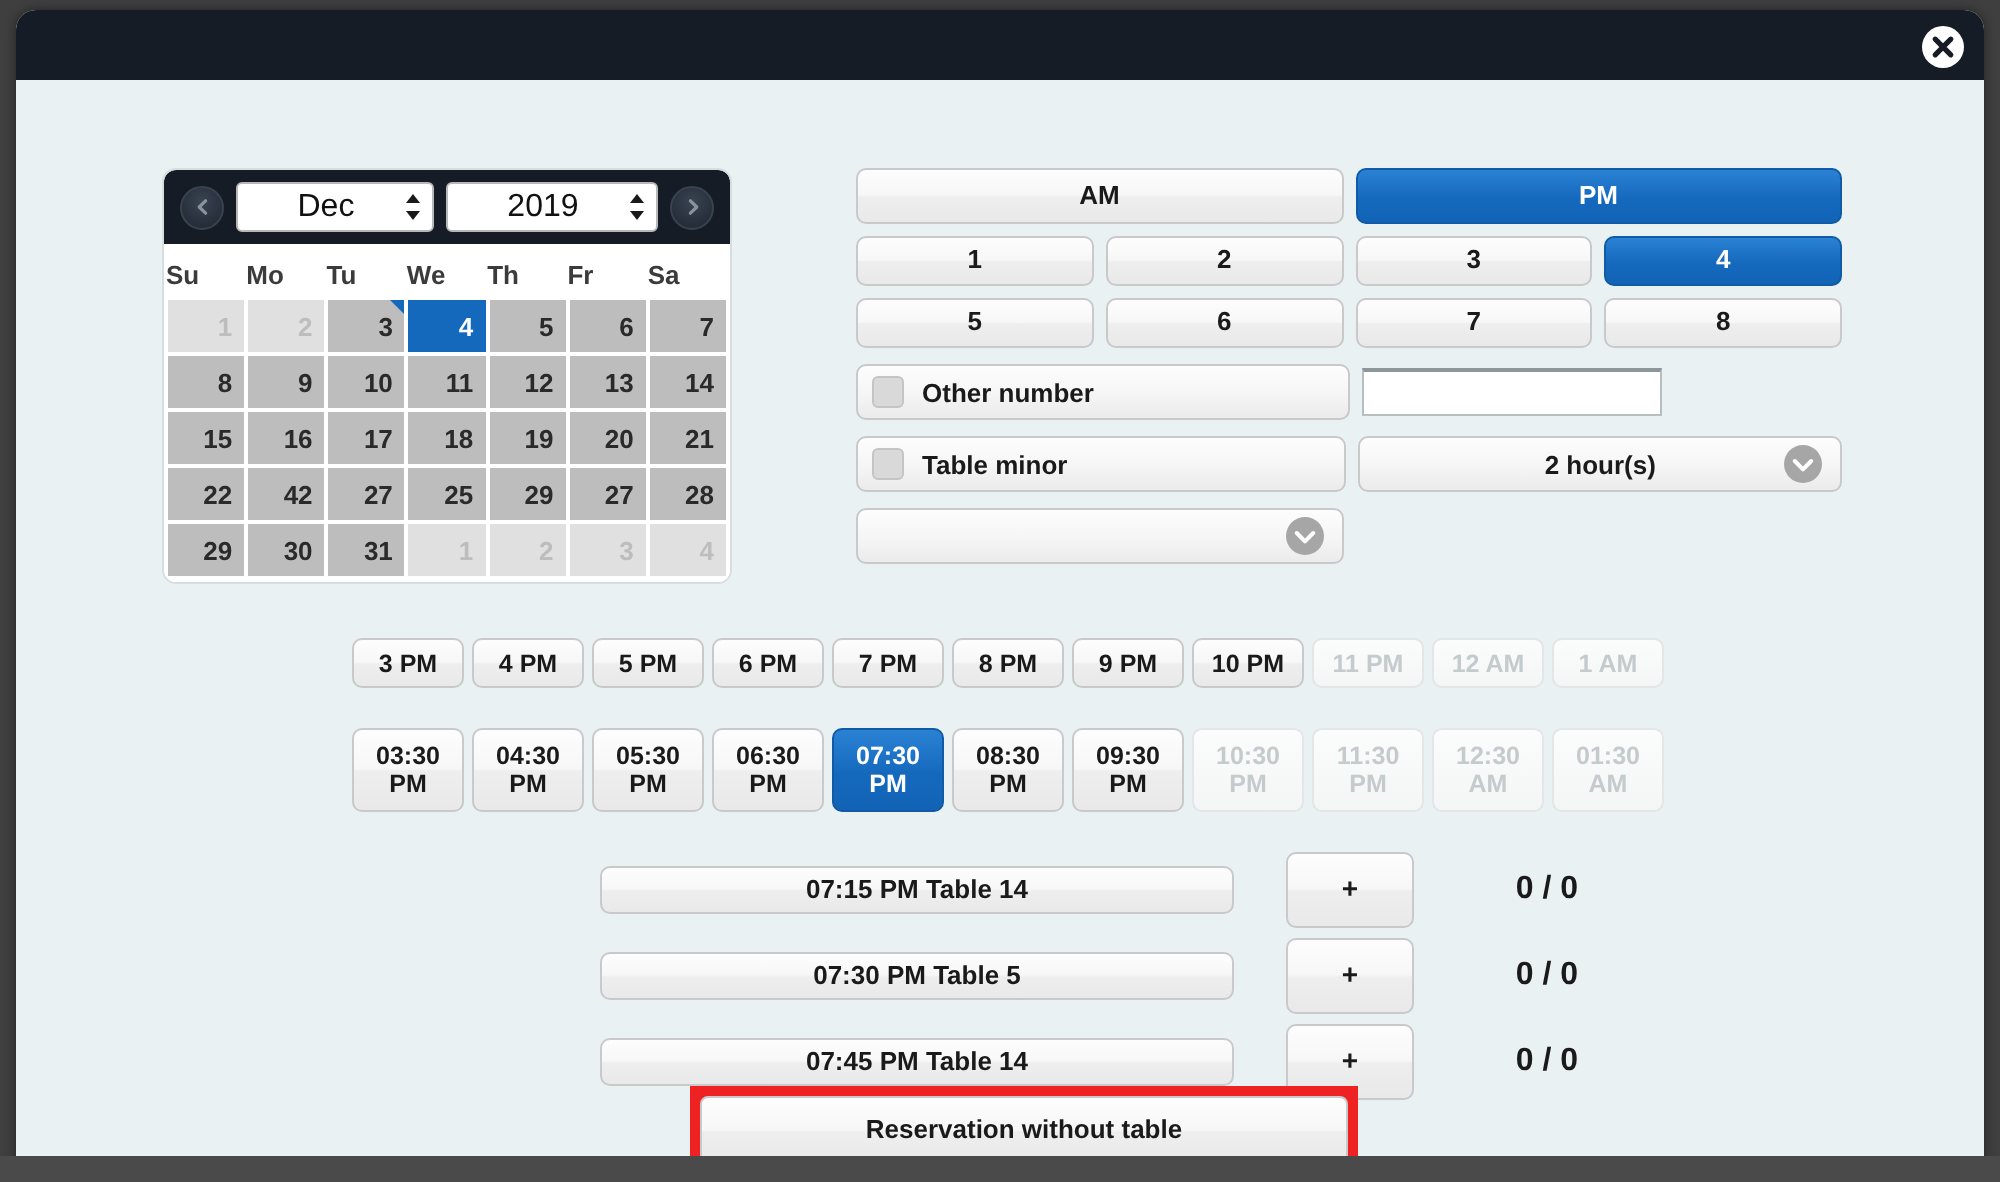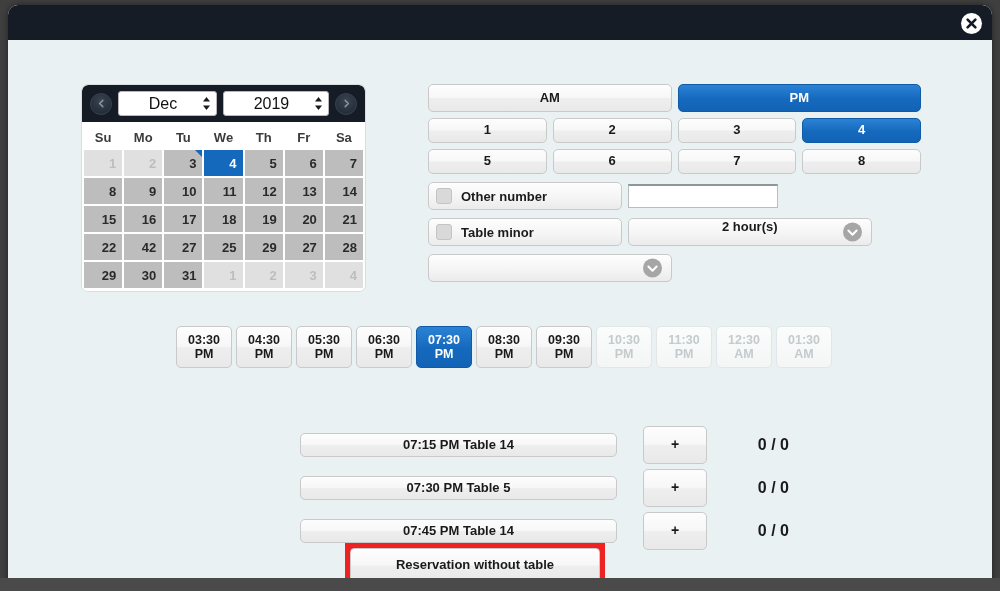--- a/index.html
+++ b/index.html
@@ -112,21 +112,21 @@
   }
   .cal-select .spin { width: 11px; flex: 0 0 auto; }
   .cal-select .spin svg { display: block; }
 
   #cal-dow {
     display: grid; grid-template-columns: repeat(7, 1fr);
     background: #ffffff;
     padding: 2px 1px 0 1px;
   }
   #cal-dow div {
-    text-align: center; font-size: 13px; font-weight: bold;
+    text-align: left; font-size: 13px; font-weight: bold;
     color: #3b3b3b; padding: 6px 0 5px 0;
   }
   #cal-grid {
     display: grid; grid-template-columns: repeat(7, 1fr);
     gap: 2px; padding: 0 2px 3px 2px;
     background: #ffffff;
   }
   .day {
     height: 26px;
     background: #bdbdbd;
@@ -148,21 +148,21 @@
 
   
   #right-col { position: absolute; left: 420px; top: 44px; width: 493px; }
   #ampm-row { display: flex; gap: 6px; }
   #ampm-row .btn { width: 243.5px; height: 28px; font-size: 13px; }
   .num-row { display: flex; gap: 6px; margin-top: 6px; }
   .num-row .btn { width: 118.75px; height: 25px; font-size: 13px; }
 
   .opt-row { display: flex; gap: 6px; margin-top: 8px; }
   .opt-box {
-    width: 194px; height: 28px;
+    width: 247px; height: 28px;
     background: linear-gradient(to bottom, #fdfdfd 0%, #f6f6f6 50%, #ebebeb 100%);
     border: 1px solid #c9c9c9; border-radius: 5px;
     display: flex; align-items: center; padding-left: 7px; gap: 9px;
     cursor: pointer;
   }
   .checkbox {
     width: 16px; height: 16px; border-radius: 3px;
     background: #d9d9d9; border: 1px solid #c4c4c4;
     flex: 0 0 auto;
   }
@@ -175,56 +175,56 @@
     border-top: 2px solid #8d9698;
     margin-top: 2px;
     font-size: 13px; padding: 0 4px;
     font-family: "Liberation Sans", sans-serif;
   }
 
   .sel-box {
     height: 28px;
     background: linear-gradient(to bottom, #fdfdfd 0%, #f6f6f6 50%, #ebebeb 100%);
     border: 1px solid #c9c9c9; border-radius: 5px;
-    display: flex; align-items: flex-start; justify-content: center;
+    display: flex; align-items: center; justify-content: center;
     position: relative; cursor: pointer;
   }
   .sel-box .lbl { font-size: 13px; font-weight: bold; color: #1a1a1a; }
   .chev {
     position: absolute; right: 9px; top: 50%; transform: translateY(-50%);
     width: 19px; height: 19px; border-radius: 50%;
     background: #a6a6a6;
     display: flex; align-items: center; justify-content: center;
   }
   .chev svg { display: block; }
 
   
   #slots { position: absolute; left: 168px; top: 279px; }
   #slots .row { display: flex; gap: 4px; }
-  #slots .row.r2 { margin-top: 7px; }
+  #slots .row.r2 { margin-top: 20px; }
   #slots .row.r1 .btn { width: 56px; height: 25px; font-size: 12.5px; }
   #slots .row.r2 .btn {
     width: 56px; height: 42px; font-size: 12.5px;
     flex-direction: column; justify-content: center;
   }
 
   
   #tables { position: absolute; left: 292px; top: 386px; }
   .t-row { display: flex; align-items: center; margin-bottom: 5px; }
   .t-row .t-main { width: 317px; height: 24px; font-size: 13px; }
   .t-row .t-plus { width: 64px; height: 38px; font-size: 14px; margin-left: 26px; }
   .t-row .t-count {
     width: 72px; text-align: right; font-size: 16px;
     font-weight: bold; color: #1a1a1a; margin-left: 10px;
   }
 
   
   #cta-wrap {
     position: absolute; left: 337px; top: 503px;
-    width: 260px; height: 45px;
+    width: 334px; height: 45px;
     border: 4px solid #ee2222;
     padding: 1px;
     background: #ee2222;
   }
   #cta-btn { width: 100%; height: 100%; font-size: 13px; border-radius: 4px; }
 </style>
 </head>
 <body>
 
 <div id="dialog">
@@ -438,20 +438,33 @@
           <span class="chev">
             <svg width="11" height="8" viewBox="0 0 11 8">
               <path d="M1.4 2 L5.5 6.2 L9.6 2" fill="none" stroke="#ffffff" stroke-width="2" stroke-linecap="round" stroke-linejoin="round"></path>
             </svg>
           </span>
         </div>
       </div>
     </div>
 
     <div id="slots">
+      <div class="row r1" id="hour-row">
+          <div class="btn">3 PM</div>
+          <div class="btn">4 PM</div>
+          <div class="btn">5 PM</div>
+          <div class="btn">6 PM</div>
+          <div class="btn">7 PM</div>
+          <div class="btn">8 PM</div>
+          <div class="btn">9 PM</div>
+          <div class="btn">10 PM</div>
+          <div class="btn dis">11 PM</div>
+          <div class="btn dis">12 AM</div>
+          <div class="btn dis">1 AM</div>
+        </div>
       <div class="row r2" id="half-row">
           <div class="btn">
             <span>03:30</span>
             <span>PM</span>
           </div>
           <div class="btn">
             <span>04:30</span>
             <span>PM</span>
           </div>
           <div class="btn">

